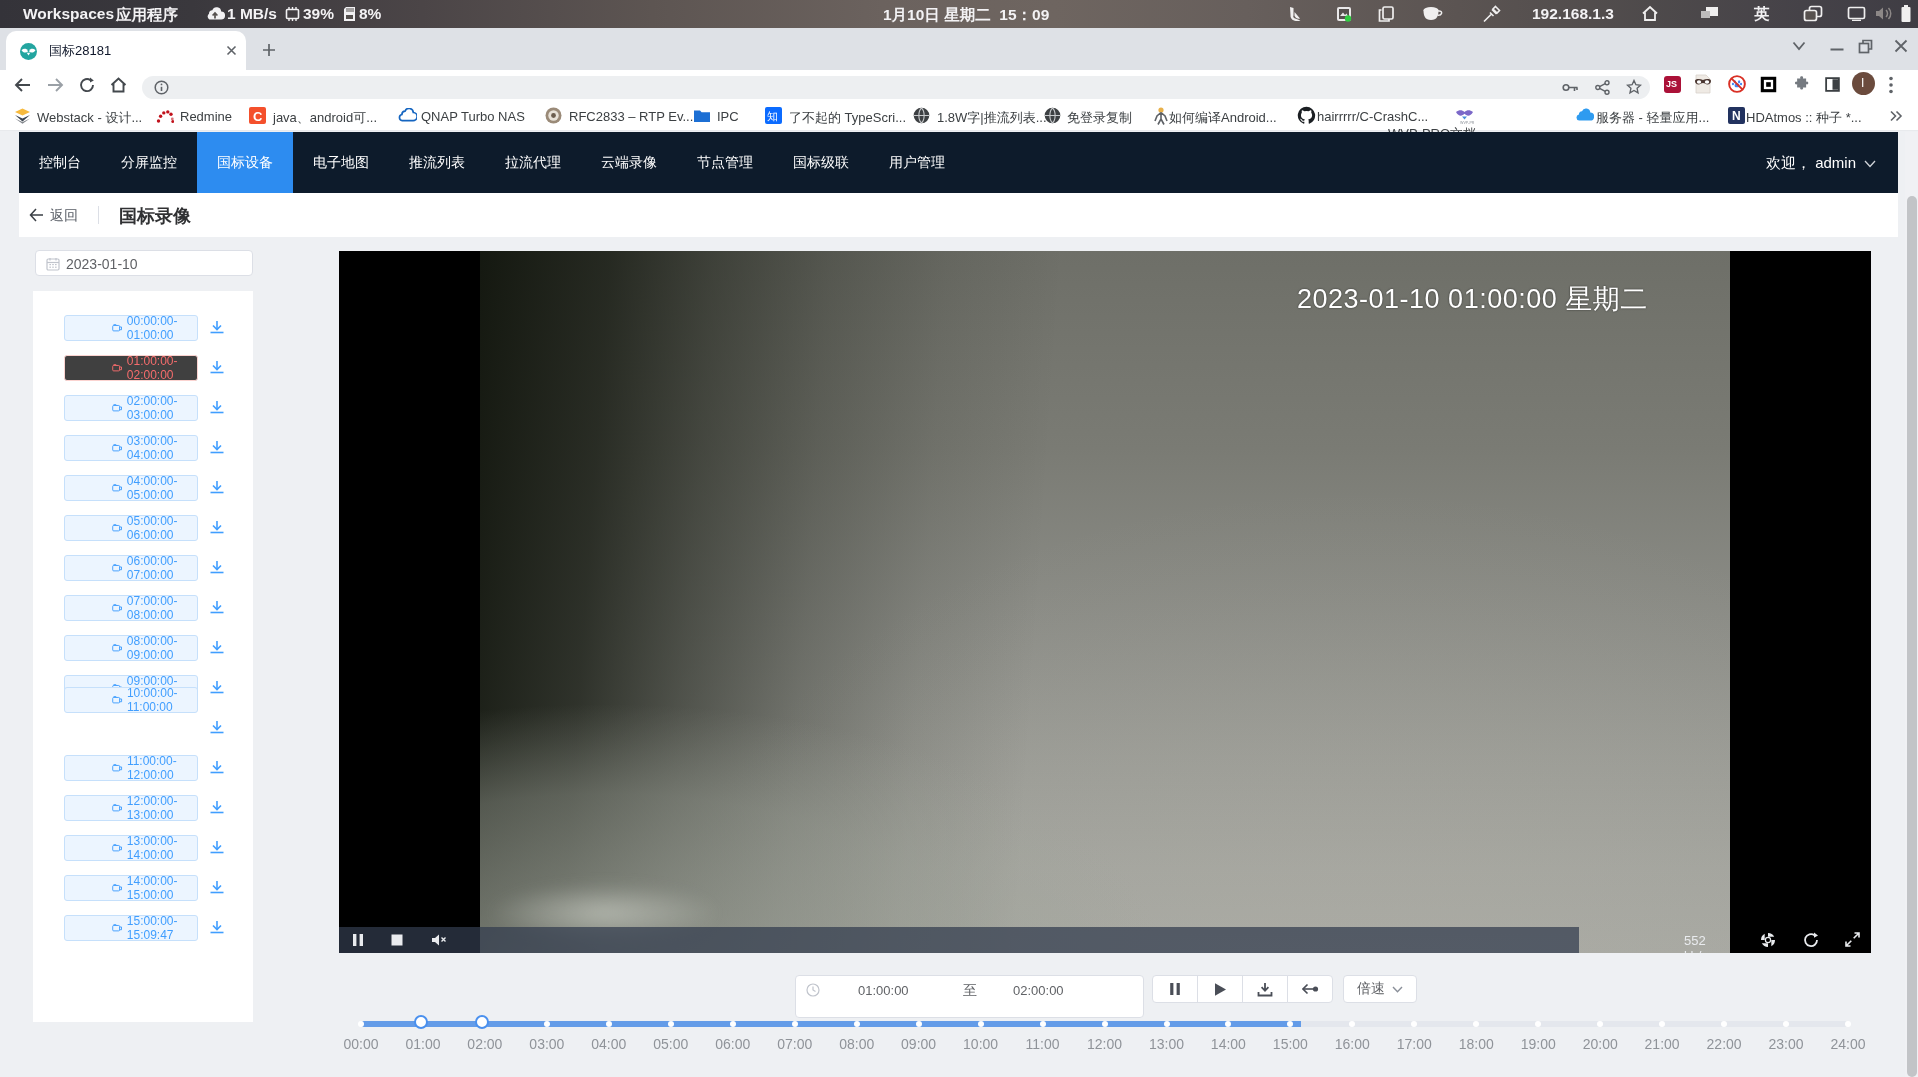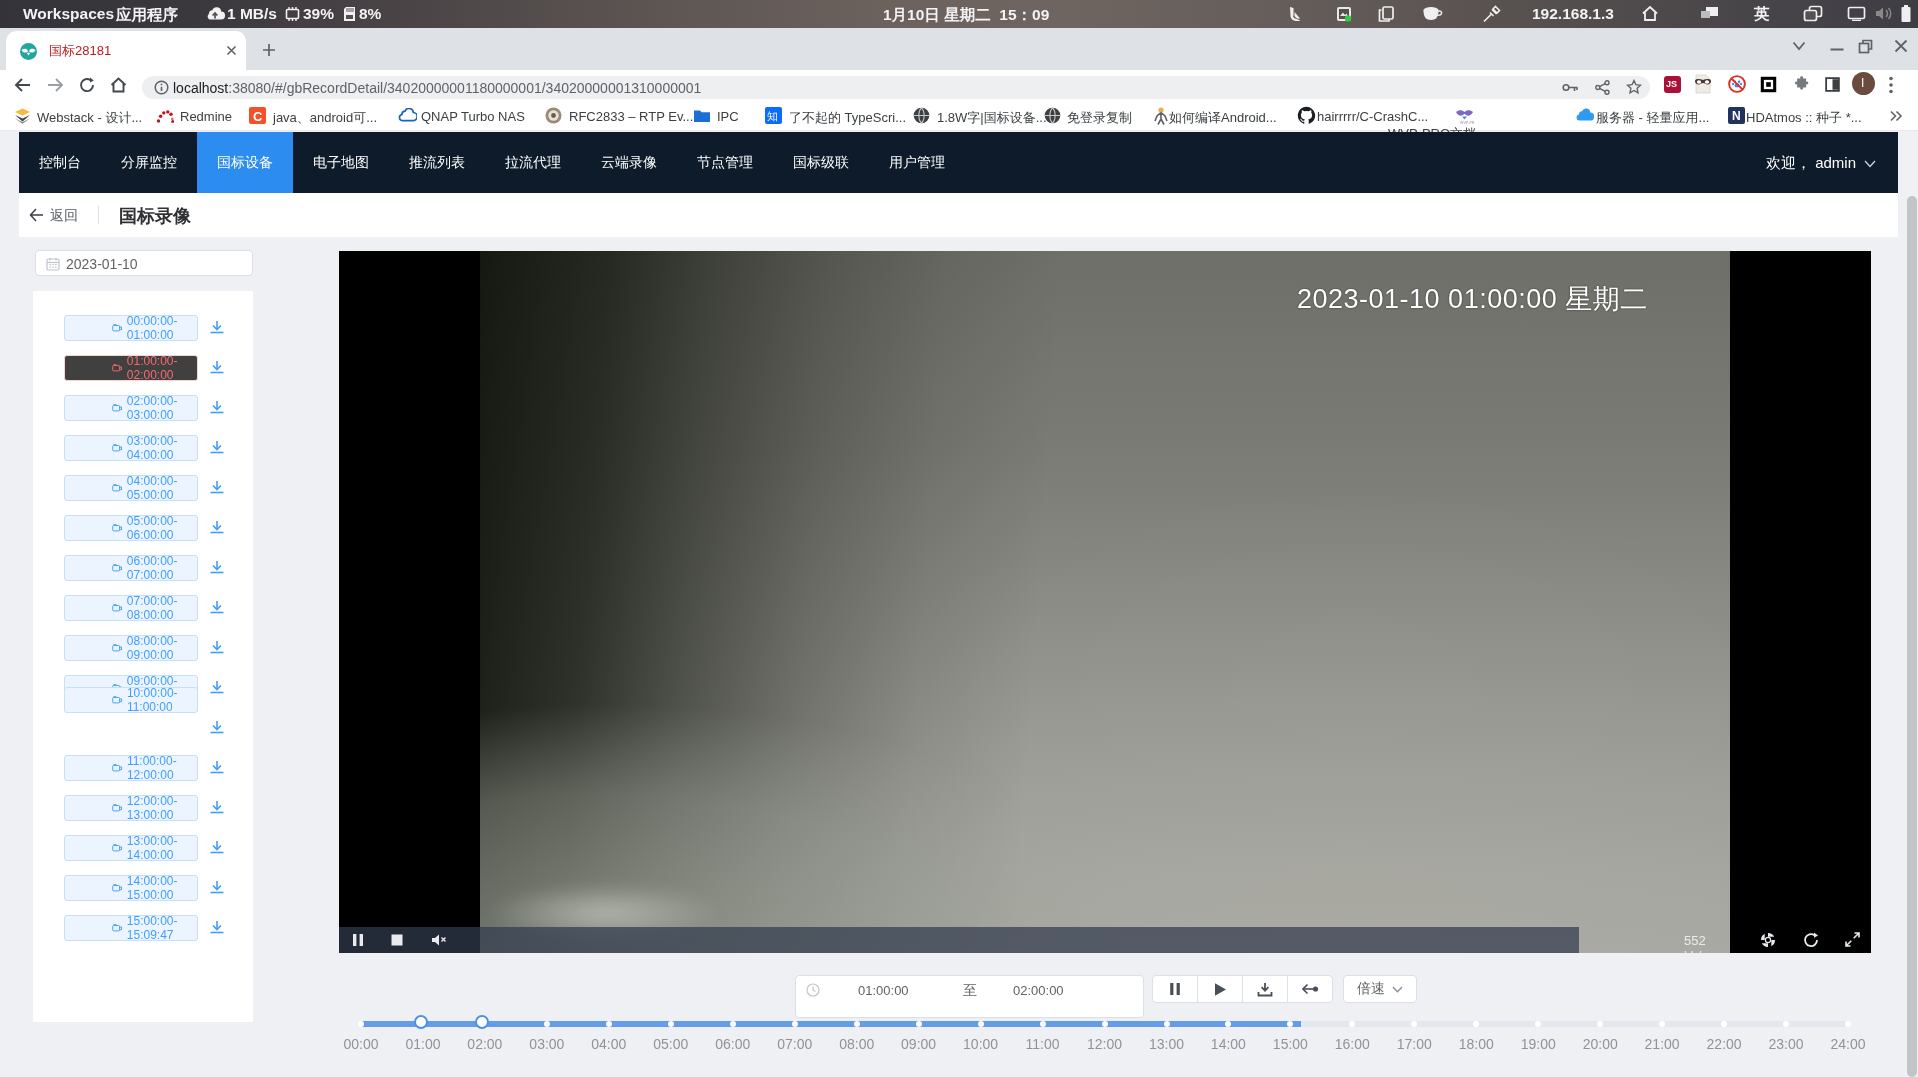--- a/index.html
+++ b/index.html
@@ -10,21 +10,21 @@
 
 #sysbar { position:absolute; top:0; left:0; width:1918px; height:28px;
   background:linear-gradient(90deg,#343339 0%,#3a383d 10%,#4b4547 22%,#5d5552 34%,#6b625e 46%,#6e6560 55%,#675f5c 65%,#5b5452 76%,#4e4a4b 86%,#454248 94%,#3f3d44 100%);
   color:#f3f2f4; display:flex; align-items:center; }
 #sysbar .ws { font-weight:bold; font-size:15.5px; }
 #sysbar .item { font-weight:bold; font-size:15.5px; }
 
 
 #tabstrip { position:absolute; top:28px; left:0; width:1918px; height:42px; background:#dee1e6; }
 #tab { position:absolute; left:6px; top:3px; width:240px; height:39px; background:#fff; border-radius:10px 10px 0 0; }
-#tab .title { position:absolute; left:43px; top:11px; font-size:13px; color:#b91c1c; }
+#tab .title { position:absolute; left:43px; top:11px; font-size:13px; color:#0f172a; }
 
 
 #toolbar { position:absolute; top:70px; left:0; width:1918px; height:30px; background:#fff; }
 #urlpill { position:absolute; left:142px; top:6px; width:1508px; height:23px; background:#edeff1; border-radius:12px; }
 #urlpill .url { position:absolute; left:31px; top:4px; font-size:14px; color:#202124; white-space:nowrap; }
 #urlpill .url .path { color:#5f6368; }
 
 
 #bookmarks { position:absolute; top:0px; left:0; width:1918px; height:131px; background:transparent; }
 #bmbg { position:absolute; top:100px; left:0; width:1918px; height:31px; background:#fff; border-bottom:1px solid #e8eaed; }
@@ -195,21 +195,20 @@
       </svg>
   <svg class="abs" style="left:110px;top:7px;" width="17" height="16" viewBox="0 0 17 16">
         <path d="M1.5 8 L8.5 1.5 L15.5 8 M3.5 6.5 V14.5 H13.5 V6.5" fill="none" stroke="#43484d" stroke-width="1.9"></path>
       </svg>
   <div id="urlpill">
     <svg class="abs" style="left:12px;top:4px;" width="15" height="15" viewBox="0 0 15 15">
           <circle cx="7.5" cy="7.5" r="6.3" fill="none" stroke="#5f6368" stroke-width="1.5"></circle>
           <path d="M7.5 6.8 V11" stroke="#5f6368" stroke-width="1.6"></path>
           <circle cx="7.5" cy="4.4" r="0.9" fill="#5f6368"></circle>
         </svg>
-    <div class="url">localhost<span class="path">:38080/#/gbRecordDetail/34020000001180000001/34020000001310000001</span></div>
     <svg class="abs" style="left:1420px;top:5px;" width="17" height="13" viewBox="0 0 17 13">
           <circle cx="4" cy="6.5" r="2.8" fill="none" stroke="#5f6368" stroke-width="1.6"></circle>
           <path d="M6.8 6.5 H15.5 M12.5 6.5 V10 M15 6.5 V9" stroke="#5f6368" stroke-width="1.6"></path>
         </svg>
     <div class="abs" style="left:1450px;top:-2px;width:1px;height:27px;"></div>
     <svg class="abs" style="left:1453px;top:4px;" width="15" height="15" viewBox="0 0 15 15">
           <circle cx="12" cy="2.8" r="2" fill="none" stroke="#5f6368" stroke-width="1.4"></circle>
           <circle cx="12" cy="12.2" r="2" fill="none" stroke="#5f6368" stroke-width="1.4"></circle>
           <circle cx="2.8" cy="7.5" r="2" fill="none" stroke="#5f6368" stroke-width="1.4"></circle>
           <path d="M4.6 6.6 L10.2 3.7 M4.6 8.4 L10.2 11.3" stroke="#5f6368" stroke-width="1.4"></path>
@@ -295,21 +294,21 @@
         <path d="M1 1.5 H7 L8.6 3.2 H17 V13 H1 Z" fill="#1c6fd4"></path>
       </svg>
   <span class="bmt abs" style="left:717px;">IPC</span>
   <div class="abs" style="left:765px;top:107px;width:17px;height:17px;background:#0b6bff;border-radius:2px;"></div>
   <div class="abs" style="left:767px;top:109px;color:#fff;font-size:11px;">知</div>
   <span class="bmt abs" style="left:789px;">了不起的 TypeScri...</span>
   <svg class="abs" style="left:913px;top:107px;" width="17" height="17" viewBox="0 0 17 17">
         <circle cx="8.5" cy="8.5" r="7.8" fill="#3d4043"></circle>
         <path d="M1 8.5 H16 M8.5 1 C5 4 5 13 8.5 16 C12 13 12 4 8.5 1 Z" stroke="#c9cbcd" stroke-width="1.1" fill="none"></path>
       </svg>
-  <span class="bmt abs" style="left:937px;">1.8W字|国标设备...</span>
+  <span class="bmt abs" style="left:937px;">1.8W字|推流列表...</span>
   <svg class="abs" style="left:1044px;top:107px;" width="17" height="17" viewBox="0 0 17 17">
         <circle cx="8.5" cy="8.5" r="7.8" fill="#3d4043"></circle>
         <path d="M1 8.5 H16 M8.5 1 C5 4 5 13 8.5 16 C12 13 12 4 8.5 1 Z" stroke="#c9cbcd" stroke-width="1.1" fill="none"></path>
       </svg>
   <span class="bmt abs" style="left:1067px;">免登录复制</span>
   <svg class="abs" style="left:1152px;top:106px;" width="18" height="19" viewBox="0 0 18 19">
         <circle cx="9" cy="4" r="2.6" fill="#e8b04a"></circle>
         <path d="M9 6.5 L5 10 L3 15 M9 6.5 L13 10 L15 15 M9 6.5 V13 L6 18.5 M9 13 L12 18.5" stroke="#5d6166" stroke-width="1.6" fill="none"></path>
       </svg>
   <span class="bmt abs" style="left:1169px;">如何编译Android...</span>

